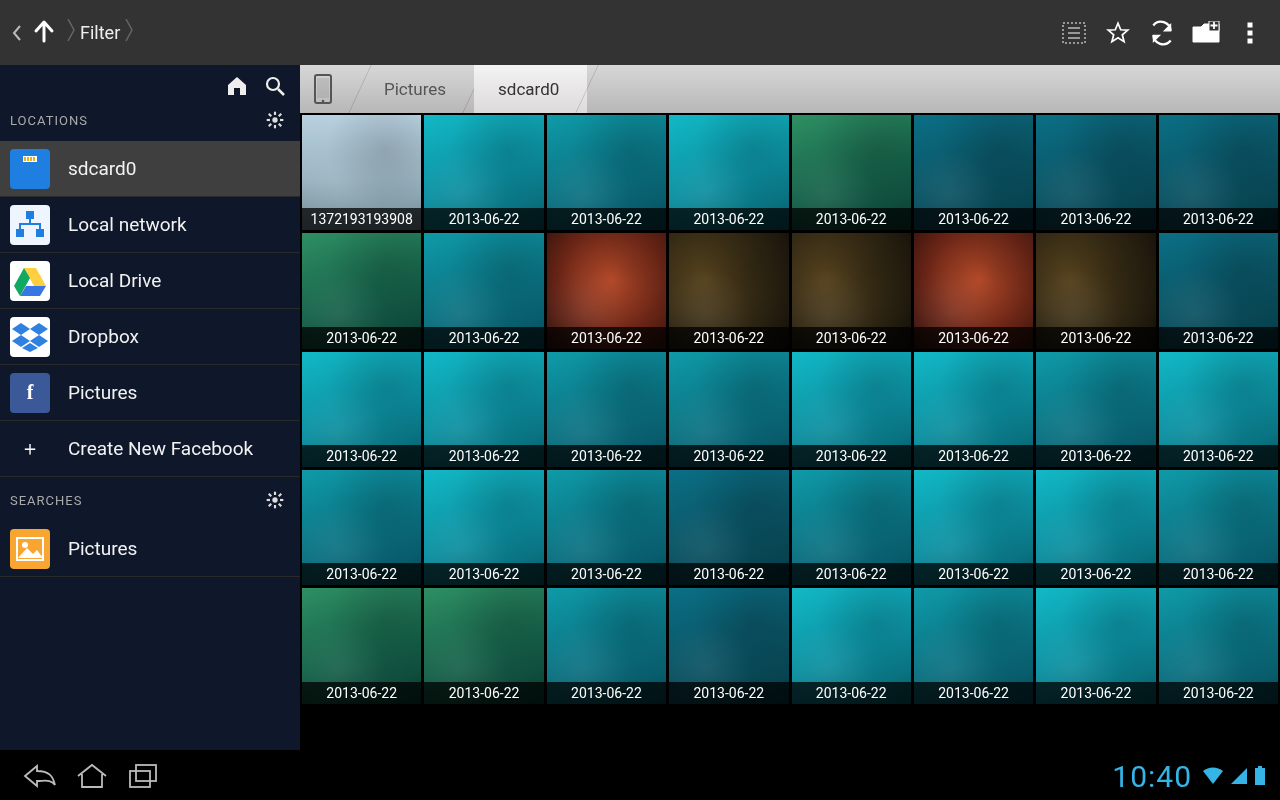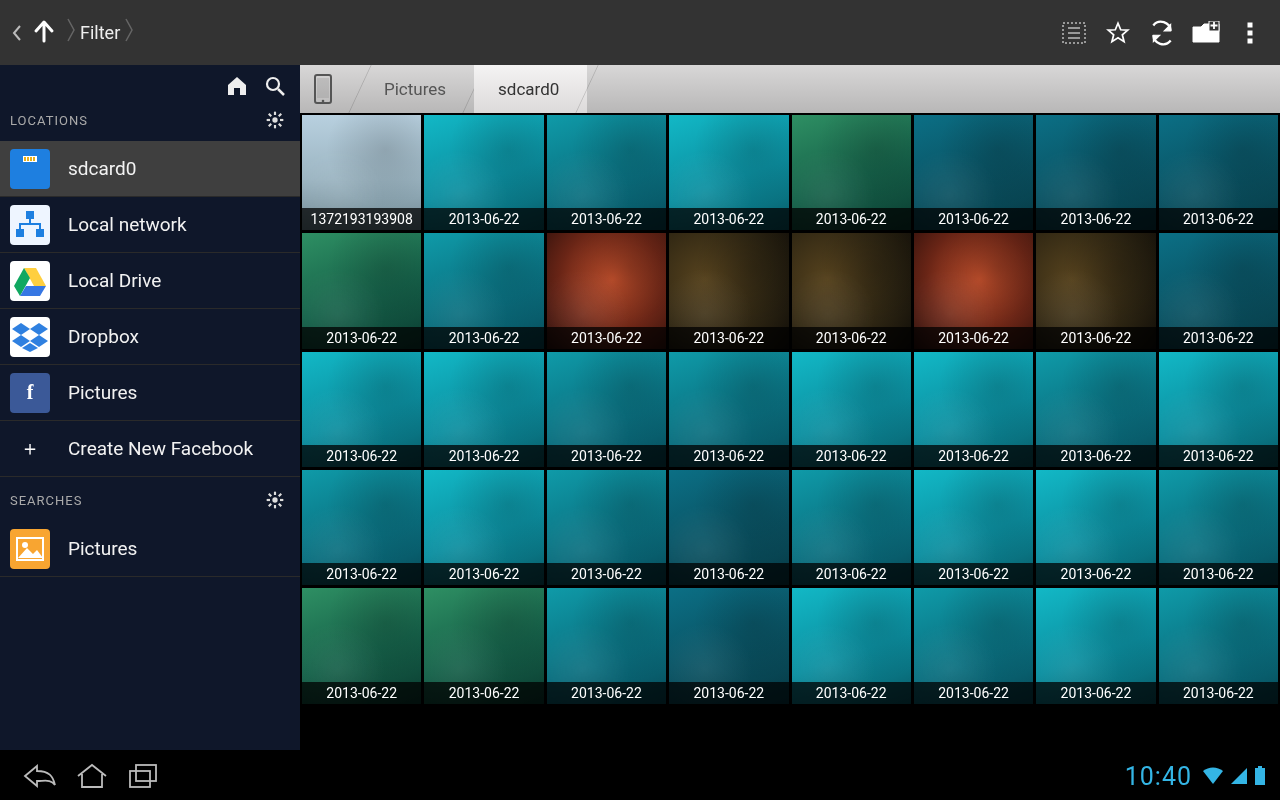--- a/index.html
+++ b/index.html
@@ -61,21 +61,21 @@
   .u6{background:radial-gradient(circle at 55% 40%, #c5512d, #6a2516 55%, #2a0e0a);}
   .u7{background:linear-gradient(#b8d0df,#9cb5c2 55%,#6f8892);}
   .thumb .img::after{content:"";position:absolute;inset:0;background:
      radial-gradient(ellipse at 30% 70%, rgba(255,255,255,.08), transparent 40%),
      radial-gradient(ellipse at 70% 30%, rgba(0,0,0,.15), transparent 50%);}
 
   
   .navbar { height:48px; background:#000; display:flex; align-items:center; padding:0 14px; color:#bbb;}
   .navbar .nbtn{ width:52px; height:40px; display:flex; align-items:center; justify-content:center;}
   .navbar .spacer{flex:1;}
-  .navbar .clock{ color:#34b5e5; font-size:25px; letter-spacing:1px; margin-right:10px;}
+  .navbar .clock{ color:#34b5e5; font-size:30px; letter-spacing:1px; margin-right:10px;}
   .navbar .sys{ color:#34b5e5; display:flex; gap:6px; align-items:center;}
 
   .hr-thin{height:2px;background:#000;}
 </style>
 </head>
 <body>
 <div class="screen">
 
 <div class="topbar">
   <div class="back">

